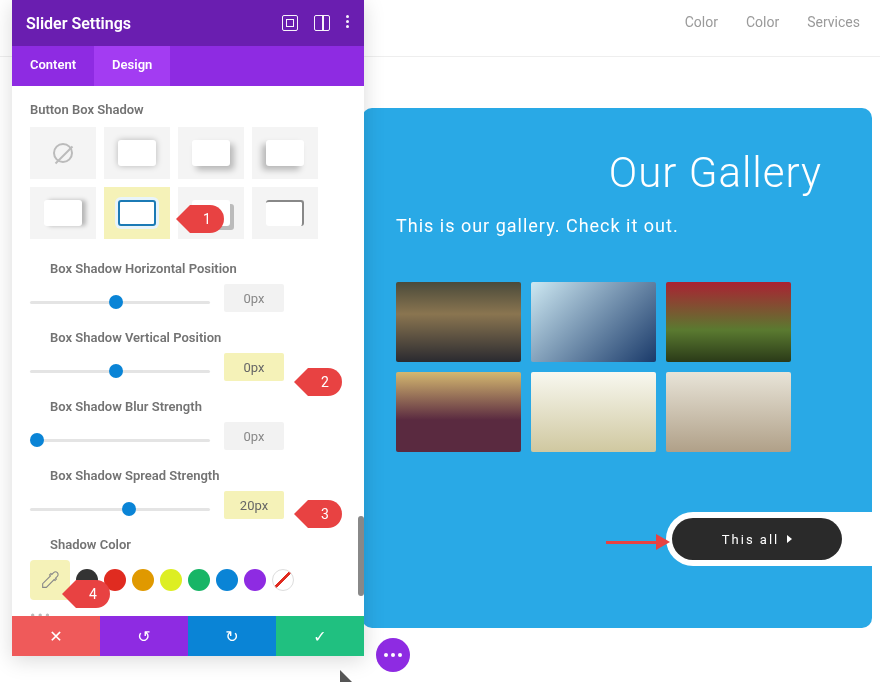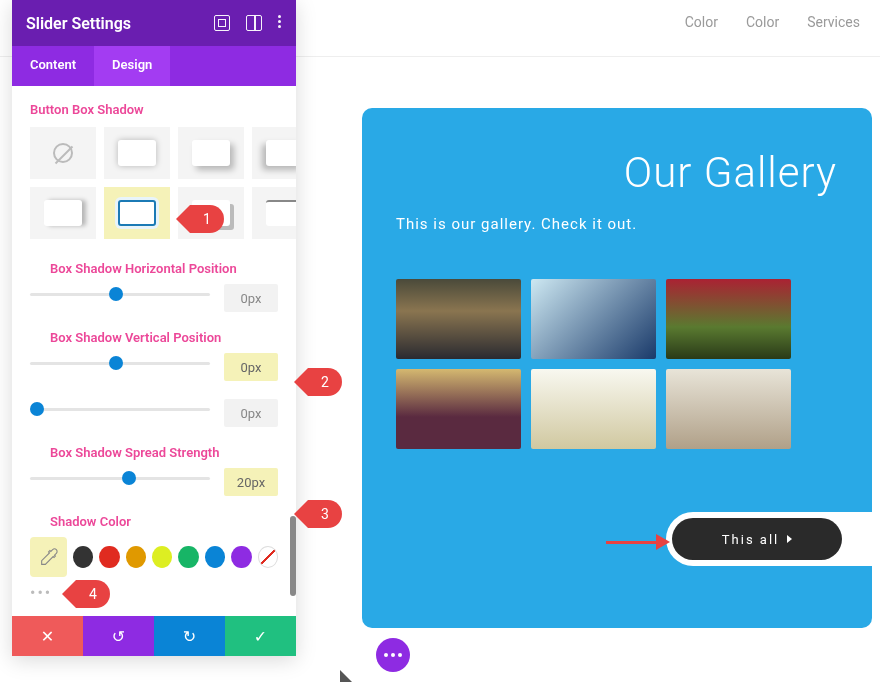--- a/index.html
+++ b/index.html
@@ -5,56 +5,56 @@
   * { box-sizing: border-box; margin: 0; padding: 0; font-family: -apple-system, "Segoe UI", Roboto, "Open Sans", sans-serif; }
   body { width: 880px; height: 682px; overflow: hidden; background: #fff; position: relative; }
 
   
   .nav { position: absolute; top: 0; right: 0; padding: 14px 20px; display: flex; gap: 28px; font-size: 14px; color: #9a9a9a; }
   .nav span { cursor: pointer; }
   .nav-divider { position: absolute; top: 56px; left: 0; right: 0; height: 1px; background: #eee; }
 
   
   .canvas { position: absolute; left: 362px; top: 108px; width: 510px; height: 520px; background: #29a9e6; border-radius: 10px; padding: 40px 34px 34px; color: #fff; }
-  .canvas h1 { font-weight: 300; font-size: 42px; text-align: right; letter-spacing: 1px; margin-bottom: 18px; margin-right: 1px; }
-  .canvas .subtitle { font-size: 15px; letter-spacing: 1px; margin-bottom: 46px; }
+  .canvas h1 { font-weight: 300; font-size: 42px; text-align: right; letter-spacing: 1px; margin-bottom: 18px; margin-right: 16px; }
+  .canvas .subtitle { font-size: 18px; letter-spacing: 1px; margin-bottom: 46px; }
   .thumbs { display: grid; grid-template-columns: repeat(3, 125px); gap: 10px; }
   .thumb { width: 125px; height: 80px; background: #ddd; border-radius: 2px; }
   .tg1 { background: linear-gradient(#4a4a3a,#8a7550 40%,#2a2a30); }
   .tg2 { background: linear-gradient(135deg,#cde8f2,#1a3a6a); }
   .tg3 { background: linear-gradient(#a23,#5a7a30 60%,#2a3a18); }
   .tg4 { background: linear-gradient(#d4b870,#5a2a40 60%); }
   .tg5 { background: linear-gradient(#f8f8f0,#d0c8a0); }
   .tg6 { background: linear-gradient(#e8e4d8,#b0a088); }
 
   .viewall-wrap { position: absolute; right: 0; bottom: 62px; width: 206px; height: 54px; background: #fff; border-radius: 27px 0 0 27px; display:flex; align-items:center; padding-left:6px; }
   .viewall { width: 170px; height: 42px; background: #2a2a2a; color: #fff; border-radius: 21px; display:flex; align-items:center; justify-content:center; font-size: 13px; letter-spacing: 2px; cursor:pointer; }
   .viewall .tri { margin-left: 8px; width:0;height:0;border-left:5px solid #fff;border-top:4px solid transparent;border-bottom:4px solid transparent; }
   .red-arrow { position:absolute; bottom: 80px; right: 202px; width: 64px; height: 12px; }
   .red-arrow .line { position:absolute; top:5px; left:0; width:50px; height:3px; background:#e84242; }
   .red-arrow .head { position:absolute; right:0; top:-2px; width:0;height:0;border-left:14px solid #e84242;border-top:8px solid transparent;border-bottom:8px solid transparent; }
 
   
-  .panel { position: absolute; left: 12px; top: 0; width: 284px; background: #fff; box-shadow: 0 4px 20px rgba(0,0,0,0.15); z-index: 10; }
+  .panel { position: absolute; left: 12px; top: 0; width: 352px; background: #fff; box-shadow: 0 4px 20px rgba(0,0,0,0.15); z-index: 10; }
   .panel-head { background: #6a1eb0; color: #fff; height: 46px; display:flex; align-items:center; padding: 0 14px; font-size: 16px; font-weight: 600; }
   .panel-head .head-icons { margin-left:auto; display:flex; gap:16px; }
   .panel-head .hicon { width:16px; height:16px; opacity:.95; cursor:pointer; border:1.5px solid #fff; border-radius:2px; position:relative; }
   .panel-head .hicon.square::after { content:''; position:absolute; inset:3px; border:1.5px solid #fff; }
   .panel-head .hicon.split::after { content:''; position:absolute; top:0; bottom:0; left:50%; width:1.5px; background:#fff; }
   .panel-head .hicon.dots { border:none; width:4px; display:flex; flex-direction:column; gap:2px; }
   .panel-head .hicon.dots span { width:3px;height:3px;background:#fff;border-radius:50%; }
 
   .tabs { background:#8e2be2; display:flex; height: 40px; text-align: center; }
   .tabs .tab { color:#fff; font-size:13px; font-weight:600; padding: 11px 18px; cursor:pointer; }
   .tabs .tab.active { background:#a33cf2; }
 
   .panel-body { padding: 16px 18px 10px; height: 530px; overflow:hidden; position:relative; }
   .scroll-thumb { position:absolute; right:0; top:430px; width:6px; height:80px; background:#888; border-radius:3px; }
 
-  .sec-label { font-size: 13px; color:#ec4899; font-weight:600; margin-bottom:10px; }
+  .sec-label { font-size: 13px; color:#737373; font-weight:600; margin-bottom:10px; }
 
   .shadow-grid { display:grid; grid-template-columns: repeat(4, 66px); gap: 8px 8px; margin-bottom: 22px; }
   .shadow-opt { height: 52px; background:#f4f4f4; display:flex; align-items:center; justify-content:center; cursor:pointer; position:relative; }
   .preset { width: 38px; height: 26px; background:#fff; border-radius:3px; }
   .none-icon { width:20px;height:20px;border:2px solid #bbb;border-radius:50%;position:relative; }
   .none-icon::after { content:''; position:absolute; left:50%; top:-2px; width:2px; height:24px; background:#bbb; transform:rotate(45deg); }
   .s1 .preset { box-shadow: 0 0 6px rgba(0,0,0,.25); }
   .s2 .preset { box-shadow: 4px 4px 6px rgba(0,0,0,.25); }
   .s3 .preset { box-shadow: -4px 4px 6px rgba(0,0,0,.25); }
   .s4 .preset { box-shadow: 4px 0 4px rgba(0,0,0,.25); }
@@ -63,21 +63,21 @@
   .s7 .preset { border:2px solid #888; border-bottom:none; border-left:none; }
   .shadow-opt.sel { background:#f5f2b8; }
   .slider-wrap { flex:0 0 180px; position:relative; height: 20px; }
   .track { position:absolute; top:9px; left:0; right:0; height:3px; background:#e4e4e4; border-radius:2px; }
   .knob { position:absolute; top:3px; width:14px; height:14px; background:#0a84d6; border-radius:50%; margin-left:-7px; cursor:pointer; }
   .valbox { width:60px; height:28px; background:#f2f2f2; color:#888; font-size:13px; display:flex; align-items:center; justify-content:center; border-radius:2px; }
   .valbox.hi { background:#f5f2b8; color:#666; }
 
   .group { margin-bottom:18px; }
   .group .sec-label { margin-bottom:8px;padding-left:20px; }
-  .group .ctrl { display:flex; align-items:flex-start; gap:14px; }
+  .group .ctrl { display:flex; align-items:flex-end; gap:14px; }
 
   .color-row { display:flex; align-items:center; gap:6px; margin-top:8px; }
   .picker-eye { width:40px; height:40px; background:#f5f2b8; border-radius:4px; display:flex; align-items:center; justify-content:center; cursor:pointer; }
   .eye-svg { width:22px; height:22px; }
   .swatch { width:22px; height:22px; border-radius:50%; cursor:pointer; }
   .sw-d { background:#333; }
   .sw-r { background:#e02b20; }
   .sw-o { background:#e09900; }
   .sw-y { background:#ddee22; }
   .sw-g { background:#17b566; }
@@ -195,20 +195,21 @@
       <div class="ctrl">
         <div class="slider-wrap">
             <div class="track"></div>
             <div class="knob" style="left:48%"></div>
           </div>
         <div class="valbox hi">0px</div>
       </div>
     </div>
 
     <div class="group">
+      <div class="sec-label">Box Shadow Blur Strength</div>
       <div class="ctrl">
         <div class="slider-wrap">
             <div class="track"></div>
             <div class="knob" style="left:4%"></div>
           </div>
         <div class="valbox">0px</div>
       </div>
     </div>
 
     <div class="group">

